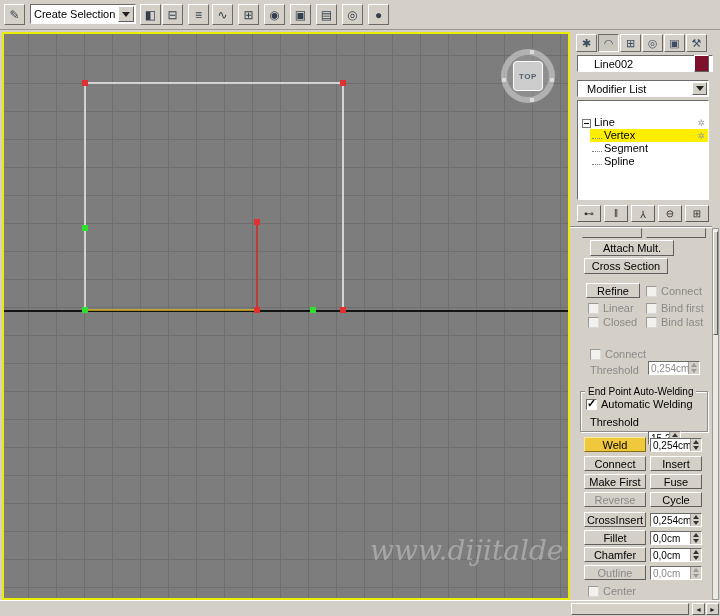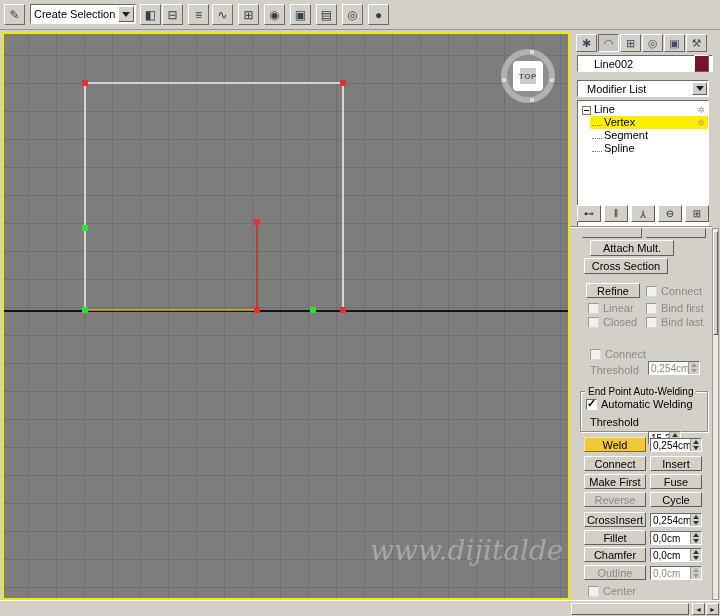--- a/index.html
+++ b/index.html
@@ -32,43 +32,43 @@
           background-image:
             linear-gradient(to right, #6e6e6e 1px, transparent 1px),
             linear-gradient(to bottom, #6e6e6e 1px, transparent 1px);
           background-size:28px 28px; background-position:24px 21px; }
   #axis-x { position:absolute; left:0; top:276px; width:100%; height:2px; background:#151515; }
   #spline-svg { position:absolute; left:0; top:0; }
   #compass { position:absolute; left:497px; top:15px; width:54px; height:54px; border-radius:50%;
              border:6px solid rgba(205,205,205,0.55); background:rgba(175,175,175,0.35);
              display:flex; align-items:center; justify-content:center; }
   #compass .hub { width:30px; height:30px; border-radius:4px; background:rgba(215,215,215,0.85);
-                  border:7px solid #ffffff; display:flex; align-items:center; justify-content:center;
+                  border:1px solid #ffffff; display:flex; align-items:center; justify-content:center;
                   font-size:8px; font-weight:bold; color:#55606b; letter-spacing:0.5px; }
   .tick { position:absolute; width:4px; height:4px; background:rgba(230,230,230,0.8); }
   #watermark { position:absolute; left:366px; top:500px; font-family:"DejaVu Serif", serif; font-style:italic;
                font-size:28px; color:rgba(235,235,235,0.38); white-space:nowrap; }
 
   
   #panel { position:absolute; left:570px; top:30px; width:150px; height:570px; background:#d4d0c8; }
   .tab { position:absolute; top:4px; width:21px; height:18px; display:flex; align-items:center; justify-content:center;
          background:#d4d0c8; border:1px solid; border-color:#ffffff #6b6b6b #6b6b6b #ffffff; font-size:11px; color:#3b4c63; }
   .tab.active { border-color:#6b6b6b #ffffff #ffffff #6b6b6b; background:#c9c6be; }
   #objname { position:absolute; left:7px; top:25px; width:136px; height:17px; background:#fff;
              border:1px solid; border-color:#6b6b6b #ffffff #ffffff #6b6b6b; display:flex; align-items:center; padding-left:16px; }
   #objcolor { position:absolute; left:124px; top:25px; width:15px; height:17px;
               border:1px solid; border-color:#ffffff #5f5f5f #5f5f5f #ffffff; }
   #modlist { position:absolute; left:7px; top:50px; width:132px; height:17px; background:#fff;
              border:1px solid; border-color:#6b6b6b #ffffff #ffffff #6b6b6b; display:flex; align-items:center; }
   #modlist .txt { flex:1; padding-left:9px; }
   #modlist .arrow-btn { width:15px; height:13px; margin-right:1px; background:#d4d0c8;
              border:1px solid; border-color:#ffffff #5f5f5f #5f5f5f #ffffff; display:flex; align-items:center; justify-content:center; }
 
-  #stack-list { position:absolute; left:7px; top:70px; width:132px; height:128px; background:#ffffff;
-                border:1px solid; border-color:#6b6b6b #ffffff #ffffff #6b6b6b; padding-top:2px; overflow:hidden; }
+  #stack-list { position:absolute; left:7px; top:70px; width:132px; height:100px; background:#ffffff;
+                border:1px solid; border-color:#6b6b6b #ffffff #ffffff #6b6b6b; padding-top:15px; overflow:hidden; }
   .stack-row { position:relative; height:13px; line-height:13px; font-size:11px; padding-left:4px; white-space:nowrap; }
   .stack-row.child { margin-left:12px; padding-left:2px; }
   .stack-row.sel { background:#ffee00; }
   .expander { display:inline-block; width:9px; height:9px; background:#fff; border:1px solid #777;
               position:relative; vertical-align:middle; margin-right:3px; }
   .expander::after { content:""; position:absolute; left:1px; right:1px; top:3px; height:1px; background:#000; }
   .dots { display:inline-block; width:10px; height:5px; border-bottom:1px dotted #808080; margin-right:2px; }
   .stack-glyph { position:absolute; right:3px; top:1px; font-size:9px; color:#9a9a9a; }
 
   #stack-tools { position:absolute; left:0; top:175px; width:142px; height:19px; }

